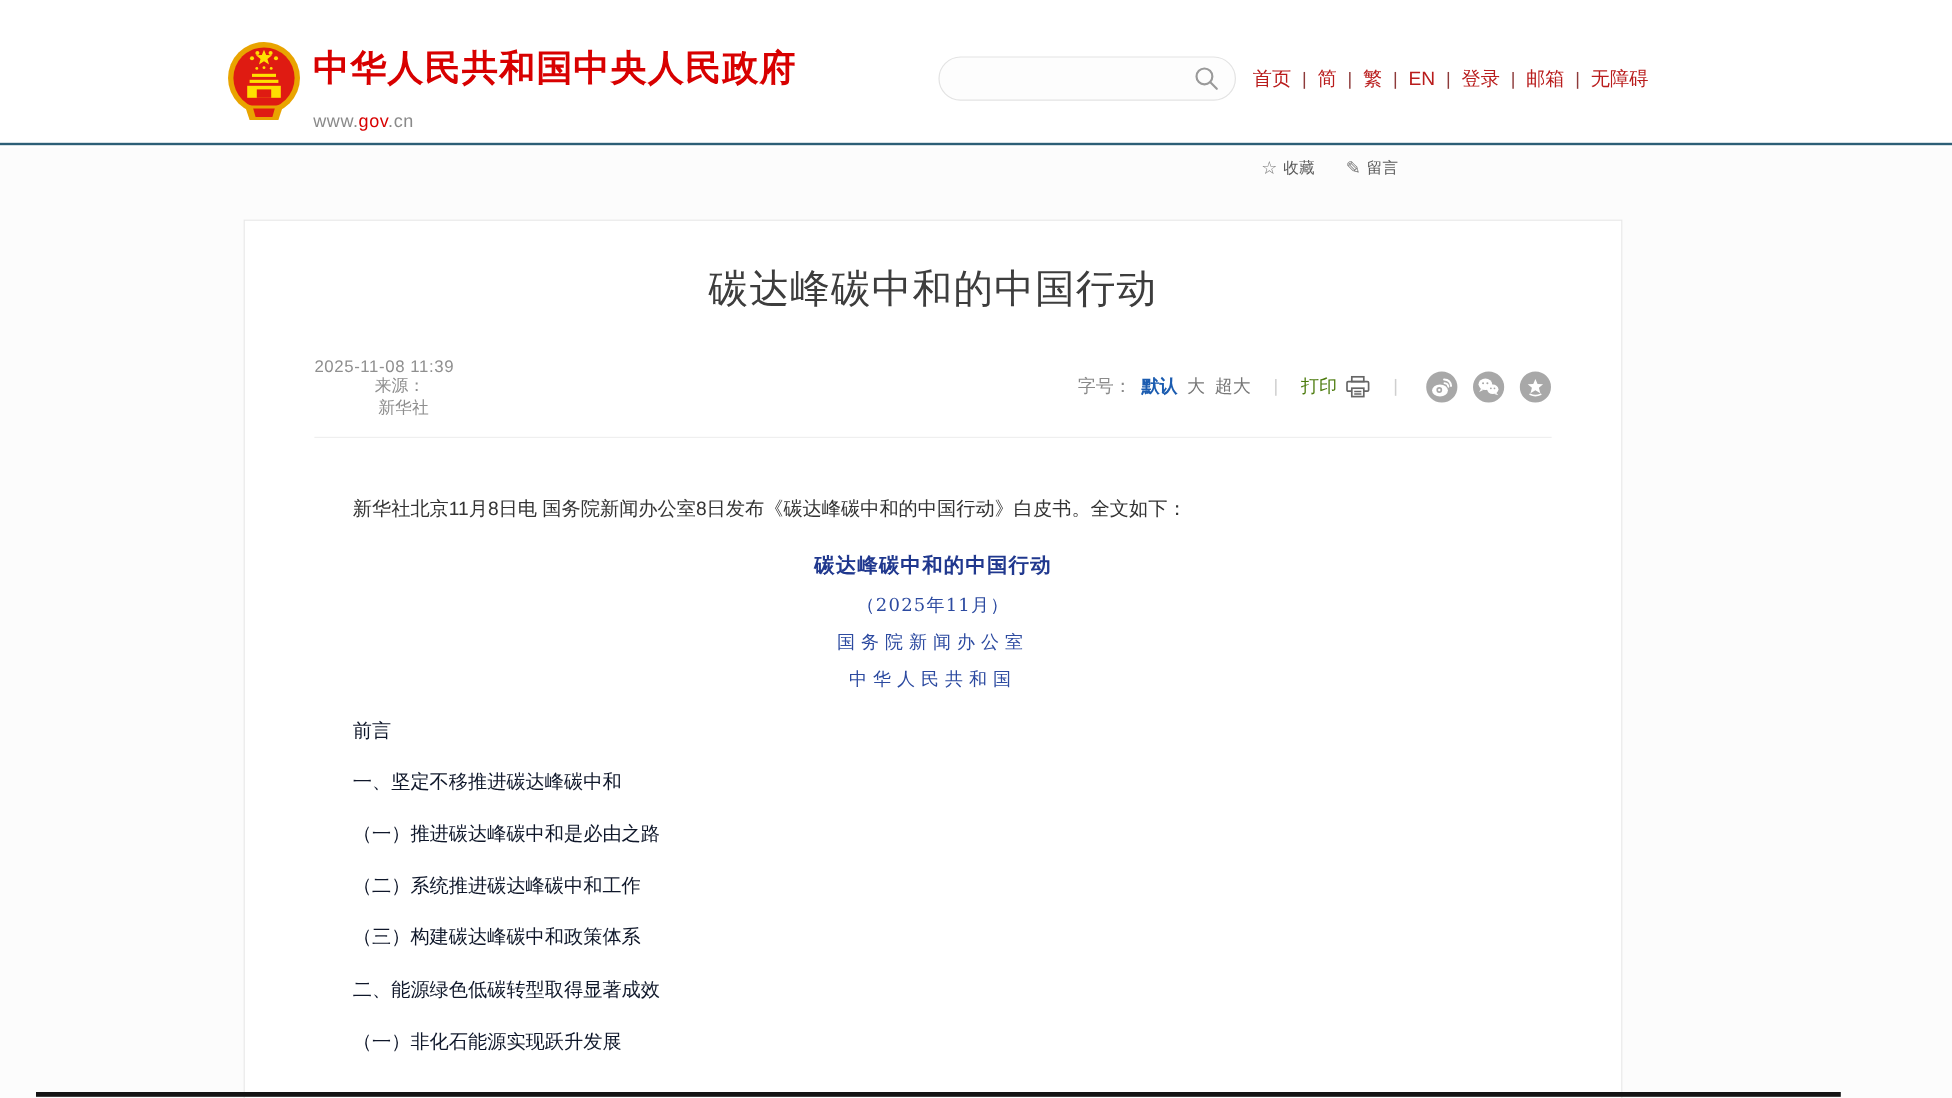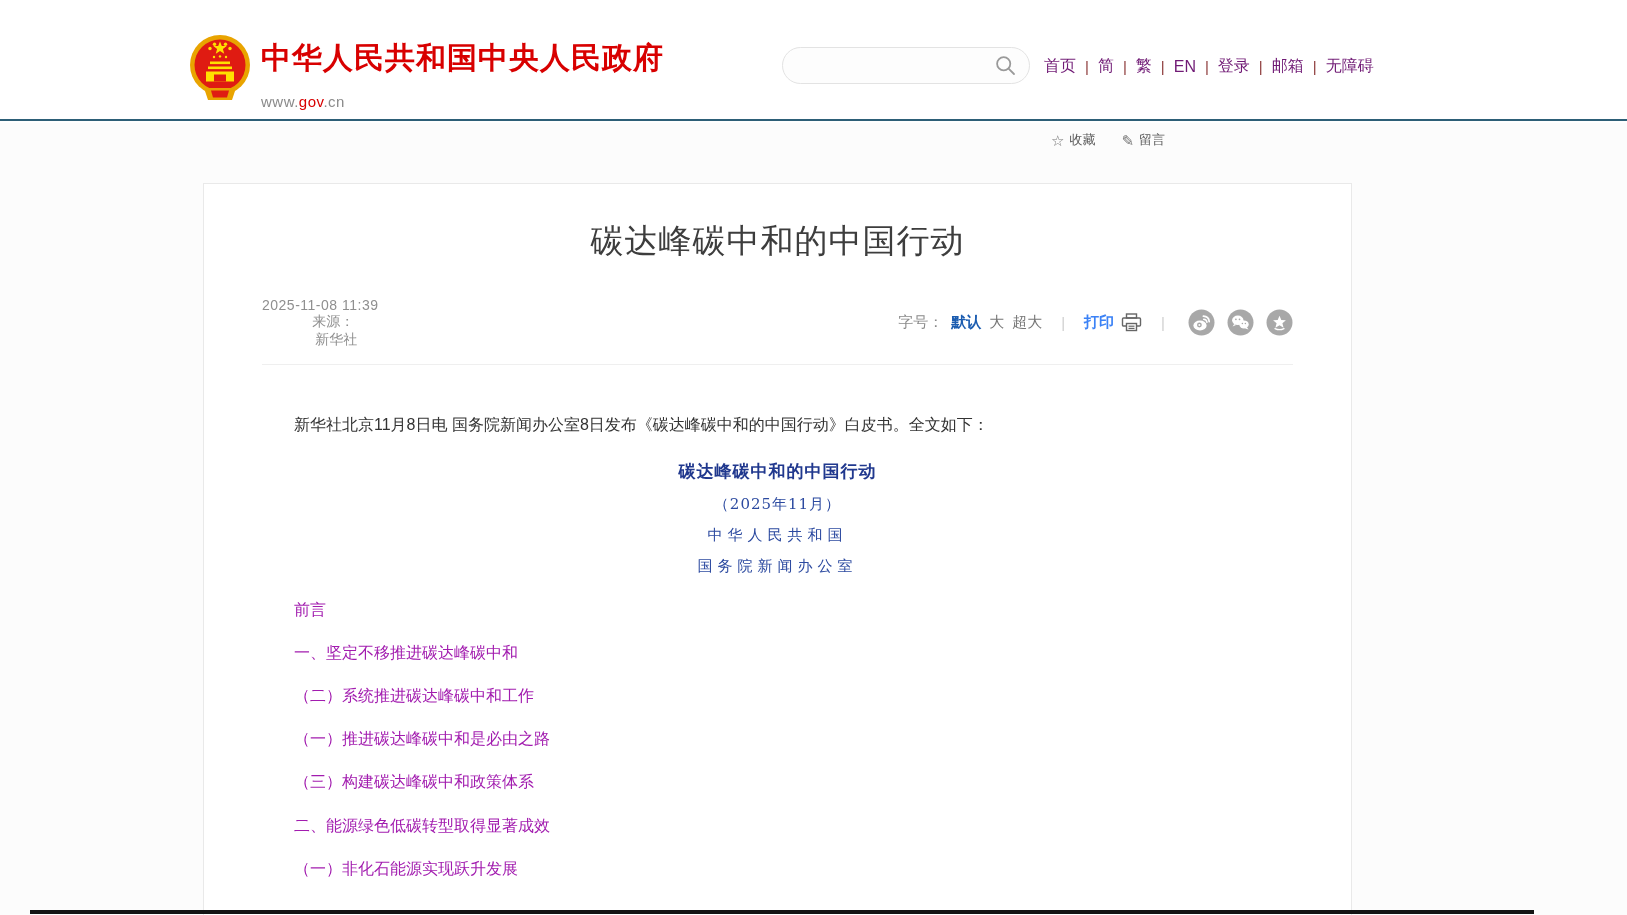--- a/index.html
+++ b/index.html
@@ -19,21 +19,21 @@
   .site-url .red { color:#D80000; }
 
   .search { position:absolute; left:782px; top:47px; width:248px; height:37px;
     border:1px solid #e3e3e3; border-radius:19px; background:#fdfdfd; display:flex; align-items:center; }
   .search input { flex:1; border:none; outline:none; background:transparent; height:100%;
     padding:0 8px 0 18px; font-size:14px; color:#333; }
   .search .mag { margin-right:13px; display:block; }
 
   .top-nav { position:absolute; left:1044px; top:56px; display:flex; align-items:center;
     font-size:16px; color:#2b2b2b; white-space:nowrap; }
-  .top-nav a { color:#701a75; text-decoration:none; cursor:pointer; }
+  .top-nav a { color:#b91c1c; text-decoration:none; cursor:pointer; }
   .top-nav .sep { color:#8D3A3A; margin:0 9px; font-size:15px; }
 
   
   .content-bg { position:absolute; top:123px; left:0; width:100%; height:792px; background:#FCFCFC; }
 
   .quick-links { position:absolute; top:131px; left:1051px; display:flex; gap:26px;
     font-size:13px; color:#5a5a5a; z-index:3; }
   .quick-links a { display:flex; align-items:center; gap:5px; cursor:pointer; color:#5a5a5a; text-decoration:none; }
   .quick-links .glyph { font-size:15px; color:#777; line-height:1; }
 
@@ -46,36 +46,36 @@
   .meta { margin:36px 58px 0; padding-bottom:15px; border-bottom:1px solid #efefef;
     display:flex; justify-content:space-between; align-items:center;
     font-size:14px; color:#8f8f8f; }
   .meta-left { display:flex; align-items:center;flex-direction:column; }
   .meta-date { margin-right:32px; letter-spacing:0.5px; }
   .meta-source-label { margin-right:6px; }
   .meta-right { display:flex; align-items:center; font-size:15px; color:#8a8a8a; }
   .meta-right .fs { margin-left:8px; color:#777; text-decoration:none; cursor:pointer; }
   .meta-right .fs.active { color:#1B5CB0; font-weight:700; }
   .meta-right .sep { color:#cfcfcf; margin:0 19px; }
-  .print-link { display:flex; align-items:center; gap:7px; color:#3b82f6; text-decoration:none; cursor:pointer;font-weight:bold; }
+  .print-link { display:flex; align-items:center; gap:7px; color:#4d7c0f; text-decoration:none; cursor:pointer; }
   .share-icons { display:flex; align-items:center; gap:12px; margin-left:4px; }
   .share-icons a { display:block; cursor:pointer; line-height:0; }
 
   .body-text { font-size:16px; color:#333; }
   .lead { margin:50px 58px 0; text-indent:2em; line-height:1.25; }
 
   .doc-center { text-align:center; }
   .doc-title { margin-top:25px; font-size:17px; font-weight:700; color:#20388E; letter-spacing:1px; }
   .doc-line { margin-top:12px; font-size:15px; color:#2C4AA0;
     font-family:"DejaVu Serif","Liberation Serif",serif; }
   .doc-line.date { letter-spacing:1px; }
   .doc-line.org { letter-spacing:5px; }
 
   .toc-title { margin:34px 58px 0; text-indent:2em; font-size:17px; font-weight:700; color:#333; }
-  .toc-item { margin:24px 58px 0; text-indent:2em; line-height:1.2; color:#a21caf; }
+  .toc-item { margin:24px 58px 0; text-indent:2em; line-height:1.2; color:#0f172a; }
 
   .bottom-bar { position:absolute; left:30px; bottom:1px; width:1504px; height:4px;
     background:#141414; z-index:6; }
 </style>
 </head>
 <body>
 
 <div class="page">
 
   <header class="site-header">
@@ -204,28 +204,28 @@
         </div>
       </div>
     </div>
 
     <div class="body-text">
       <p class="lead">新华社北京11月8日电 国务院新闻办公室8日发布《碳达峰碳中和的中国行动》白皮书。全文如下：</p>
 
       <div class="doc-center">
         <p class="doc-title">碳达峰碳中和的中国行动</p>
         <p class="doc-line date">（2025年11月）</p>
+        <p class="doc-line org">国务院新闻办公室</p>
         <p class="doc-line org">中华人民共和国</p>
-        <p class="doc-line org">国务院新闻办公室</p>
       </div>
 
       <p class="toc-item">前言</p>
       <p class="toc-item">一、坚定不移推进碳达峰碳中和</p>
+      <p class="toc-item">（一）推进碳达峰碳中和是必由之路</p>
       <p class="toc-item">（二）系统推进碳达峰碳中和工作</p>
-      <p class="toc-item">（一）推进碳达峰碳中和是必由之路</p>
       <p class="toc-item">（三）构建碳达峰碳中和政策体系</p>
       <p class="toc-item">二、能源绿色低碳转型取得显著成效</p>
       <p class="toc-item">（一）非化石能源实现跃升发展</p>
     </div>
   </div>
 
   <div class="bottom-bar"></div>
 </div>
 
 </body></html>

